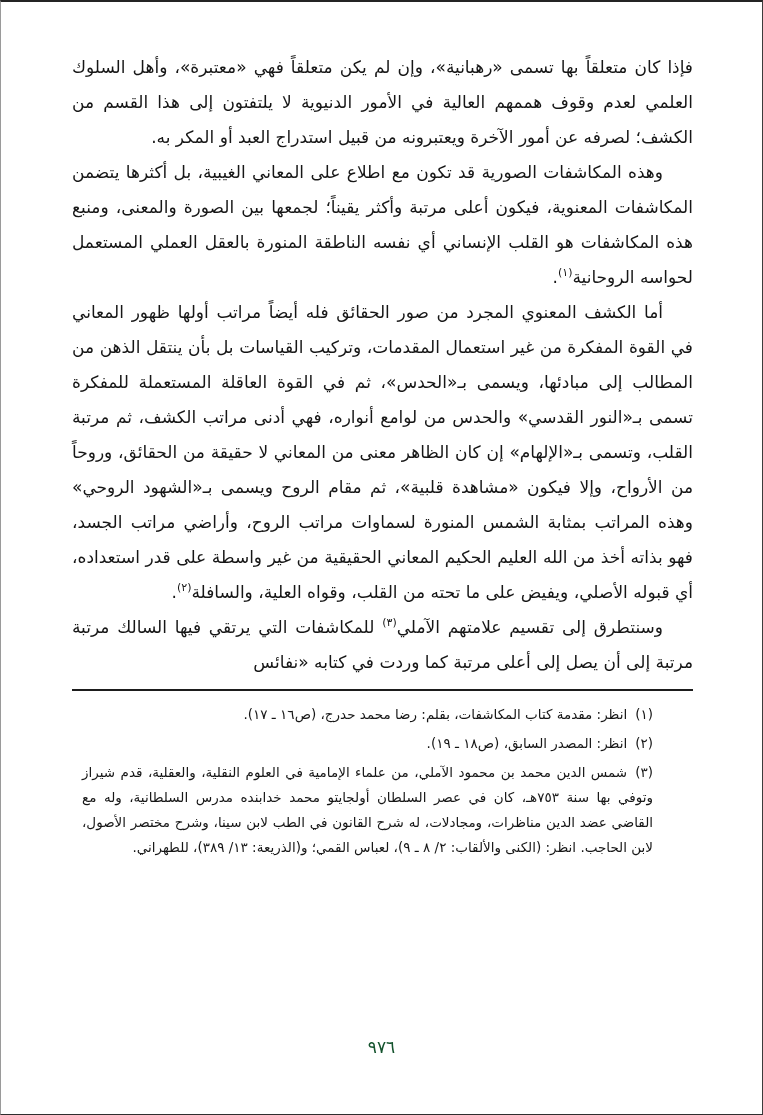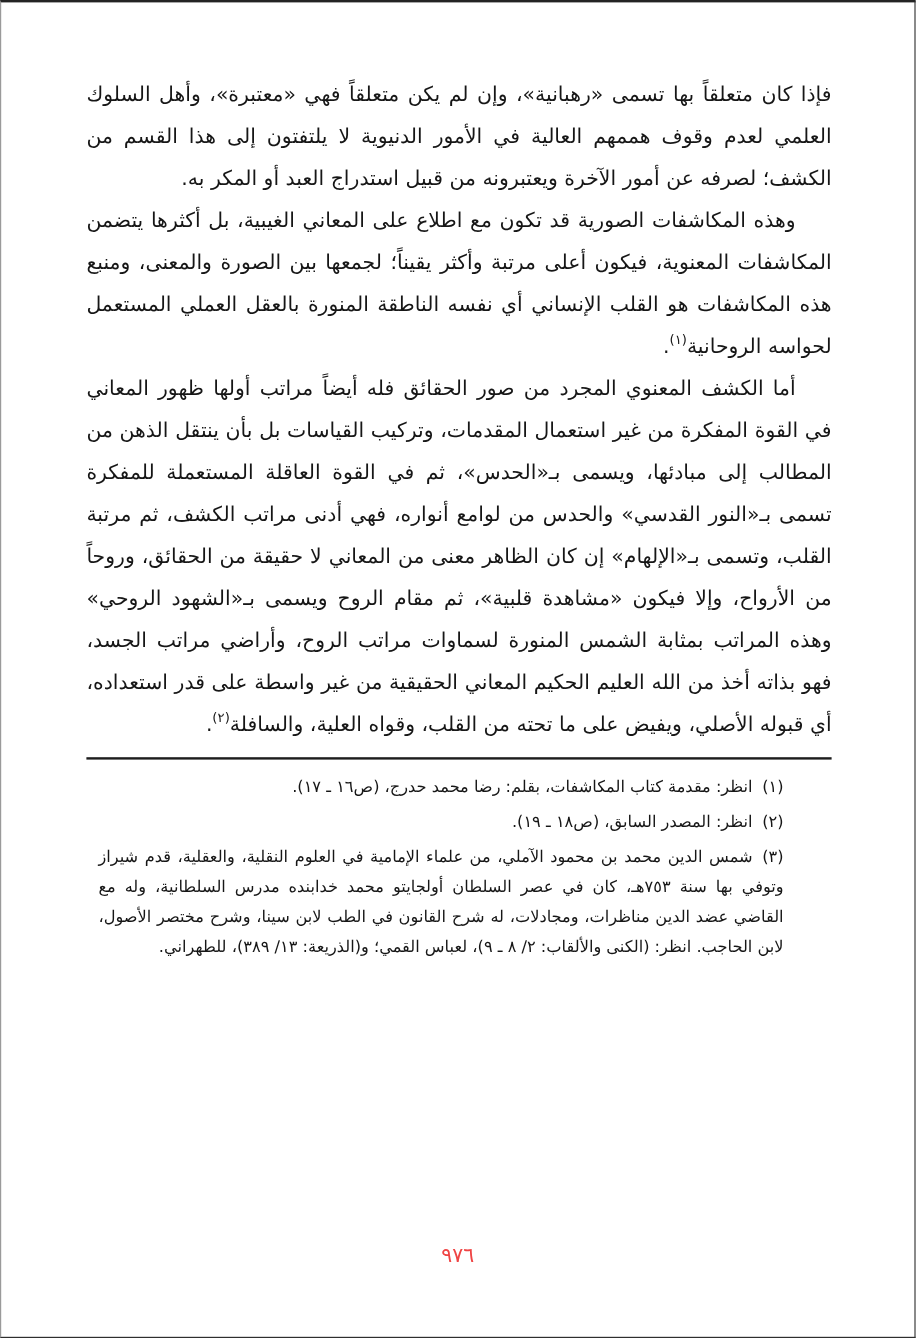--- a/index.html
+++ b/index.html
@@ -24,21 +24,21 @@
     inset: 0;
     border-top: 2px solid #242424;
     border-right: 1px solid #3c3c3c;
     border-bottom: 1px solid #2e2e2e;
     border-left: 1px solid #9a9a9a;
     pointer-events: none;
   }
 
   .content {
     position: absolute;
-    top: 62px;
+    top: 50px;
     right: 70px;
     left: 72px;
   }
 
   .body-text {
     font-size: 17px;
     line-height: 35px;
     text-align: justify;
     letter-spacing: 0;
   }
@@ -71,38 +71,39 @@
 
   .fn-marker { margin-left: 8px; white-space: nowrap; }
 
   .page-number {
     position: absolute;
     bottom: 58px;
     left: 0;
     right: 0;
     text-align: center;
     font-size: 17px;
-    color: #ef4444;
+    color: #14532d;
   }
 </style>
 </head>
 <body>
 
 <div class="scan-frame"></div>
 
 <div class="content">
 
   <main class="body-text">
 
     <p class="para flush"><span>فإذا كان متعلقاً بها تسمى «رهبانية»، وإن لم يكن متعلقاً فهي «معتبرة»، وأهل السلوك العلمي لعدم وقوف هممهم العالية في الأمور الدنيوية لا يلتفتون إلى هذا القسم من الكشف؛ لصرفه عن أمور الآخرة ويعتبرونه من قبيل استدراج العبد أو المكر به.</span><sup class="fnref"></sup><span></span></p>
 
     <p class="para"><span>وهذه المكاشفات الصورية قد تكون مع اطلاع على المعاني الغيبية، بل أكثرها يتضمن المكاشفات المعنوية، فيكون أعلى مرتبة وأكثر يقيناً؛ لجمعها بين الصورة والمعنى، ومنبع هذه المكاشفات هو القلب الإنساني أي نفسه الناطقة المنورة بالعقل العملي المستعمل لحواسه الروحانية</span><sup class="fnref">(١)</sup><span>.</span></p>
 
     <p class="para"><span>أما الكشف المعنوي المجرد من صور الحقائق فله أيضاً مراتب أولها ظهور المعاني في القوة المفكرة من غير استعمال المقدمات، وتركيب القياسات بل بأن ينتقل الذهن من المطالب إلى مبادئها، ويسمى بـ«الحدس»، ثم في القوة العاقلة المستعملة للمفكرة تسمى بـ«النور القدسي» والحدس من لوامع أنواره، فهي أدنى مراتب الكشف، ثم مرتبة القلب، وتسمى بـ«الإلهام» إن كان الظاهر معنى من المعاني لا حقيقة من الحقائق، وروحاً من الأرواح، وإلا فيكون «مشاهدة قلبية»، ثم مقام الروح ويسمى بـ«الشهود الروحي» وهذه المراتب بمثابة الشمس المنورة لسماوات مراتب الروح، وأراضي مراتب الجسد، فهو بذاته أخذ من الله العليم الحكيم المعاني الحقيقية من غير واسطة على قدر استعداده، أي قبوله الأصلي، ويفيض على ما تحته من القلب، وقواه العلية، والسافلة</span><sup class="fnref">(٢)</sup><span>.</span></p>
 
+    <p class="para"><span>وسنتطرق إلى تقسيم علامتهم الآملي</span><sup class="fnref">(٣)</sup><span> للمكاشفات التي يرتقي فيها السالك مرتبة مرتبة إلى أن يصل إلى أعلى مرتبة كما وردت في كتابه «نفائس</span></p>
 
   </main>
 
   <hr class="fn-rule">
 
   <section class="footnotes">
 
     <p class="footnote"><span class="fn-marker">(١)</span><span class="fn-text">انظر: مقدمة كتاب المكاشفات، بقلم: رضا محمد حدرج، (ص١٦ ـ ١٧).</span></p>
 
     <p class="footnote"><span class="fn-marker">(٢)</span><span class="fn-text">انظر: المصدر السابق، (ص١٨ ـ ١٩).</span></p>

